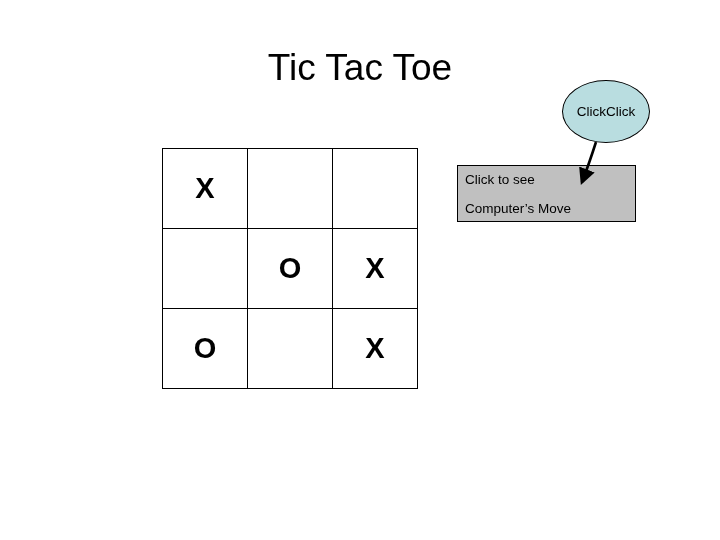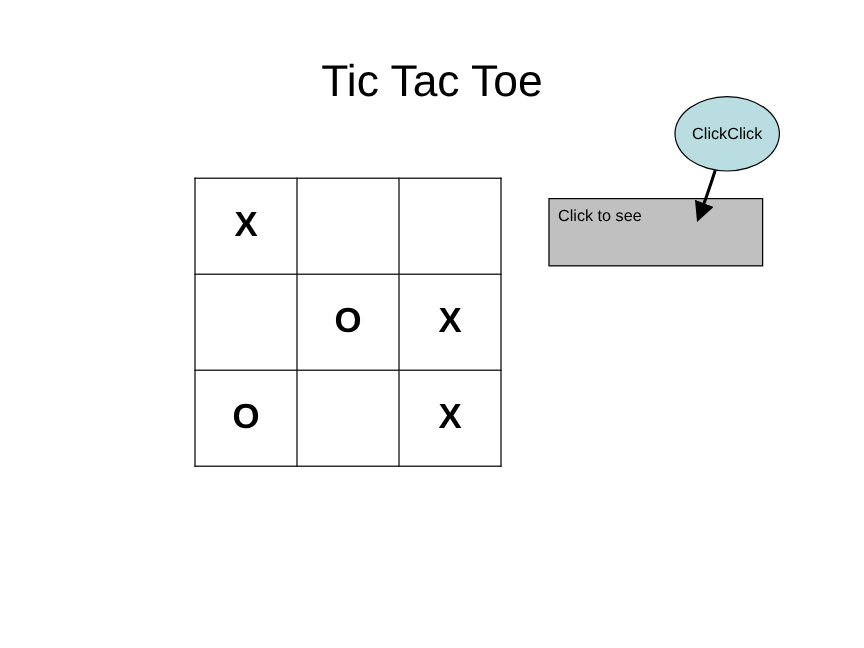--- a/index.html
+++ b/index.html
@@ -143,20 +143,21 @@
       <tr>
         <td>O</td>
         <td></td>
         <td>X</td>
       </tr>
     </tbody>
   </table>
 
   <div id="gray-box">
     <div class="gline" id="gray-line-1">Click to see</div>
+    <div class="gline" id="gray-line-2">Computer’s Move</div>
   </div>
 
   <svg id="arrow-svg" viewBox="0 0 70 70" xmlns="http://www.w3.org/2000/svg">
     <defs>
       <marker id="ah" markerWidth="7" markerHeight="7" refX="5.2" refY="3.2" orient="auto" markerUnits="strokeWidth">
         <path d="M0,0 L6.4,3.2 L0,6.4 z" fill="#000000"></path>
       </marker>
     </defs>
     <path d="M41,12 Q34,34 27,52" stroke="#000000" stroke-width="2.6" fill="none" marker-end="url(#ah)"></path>
   </svg>

